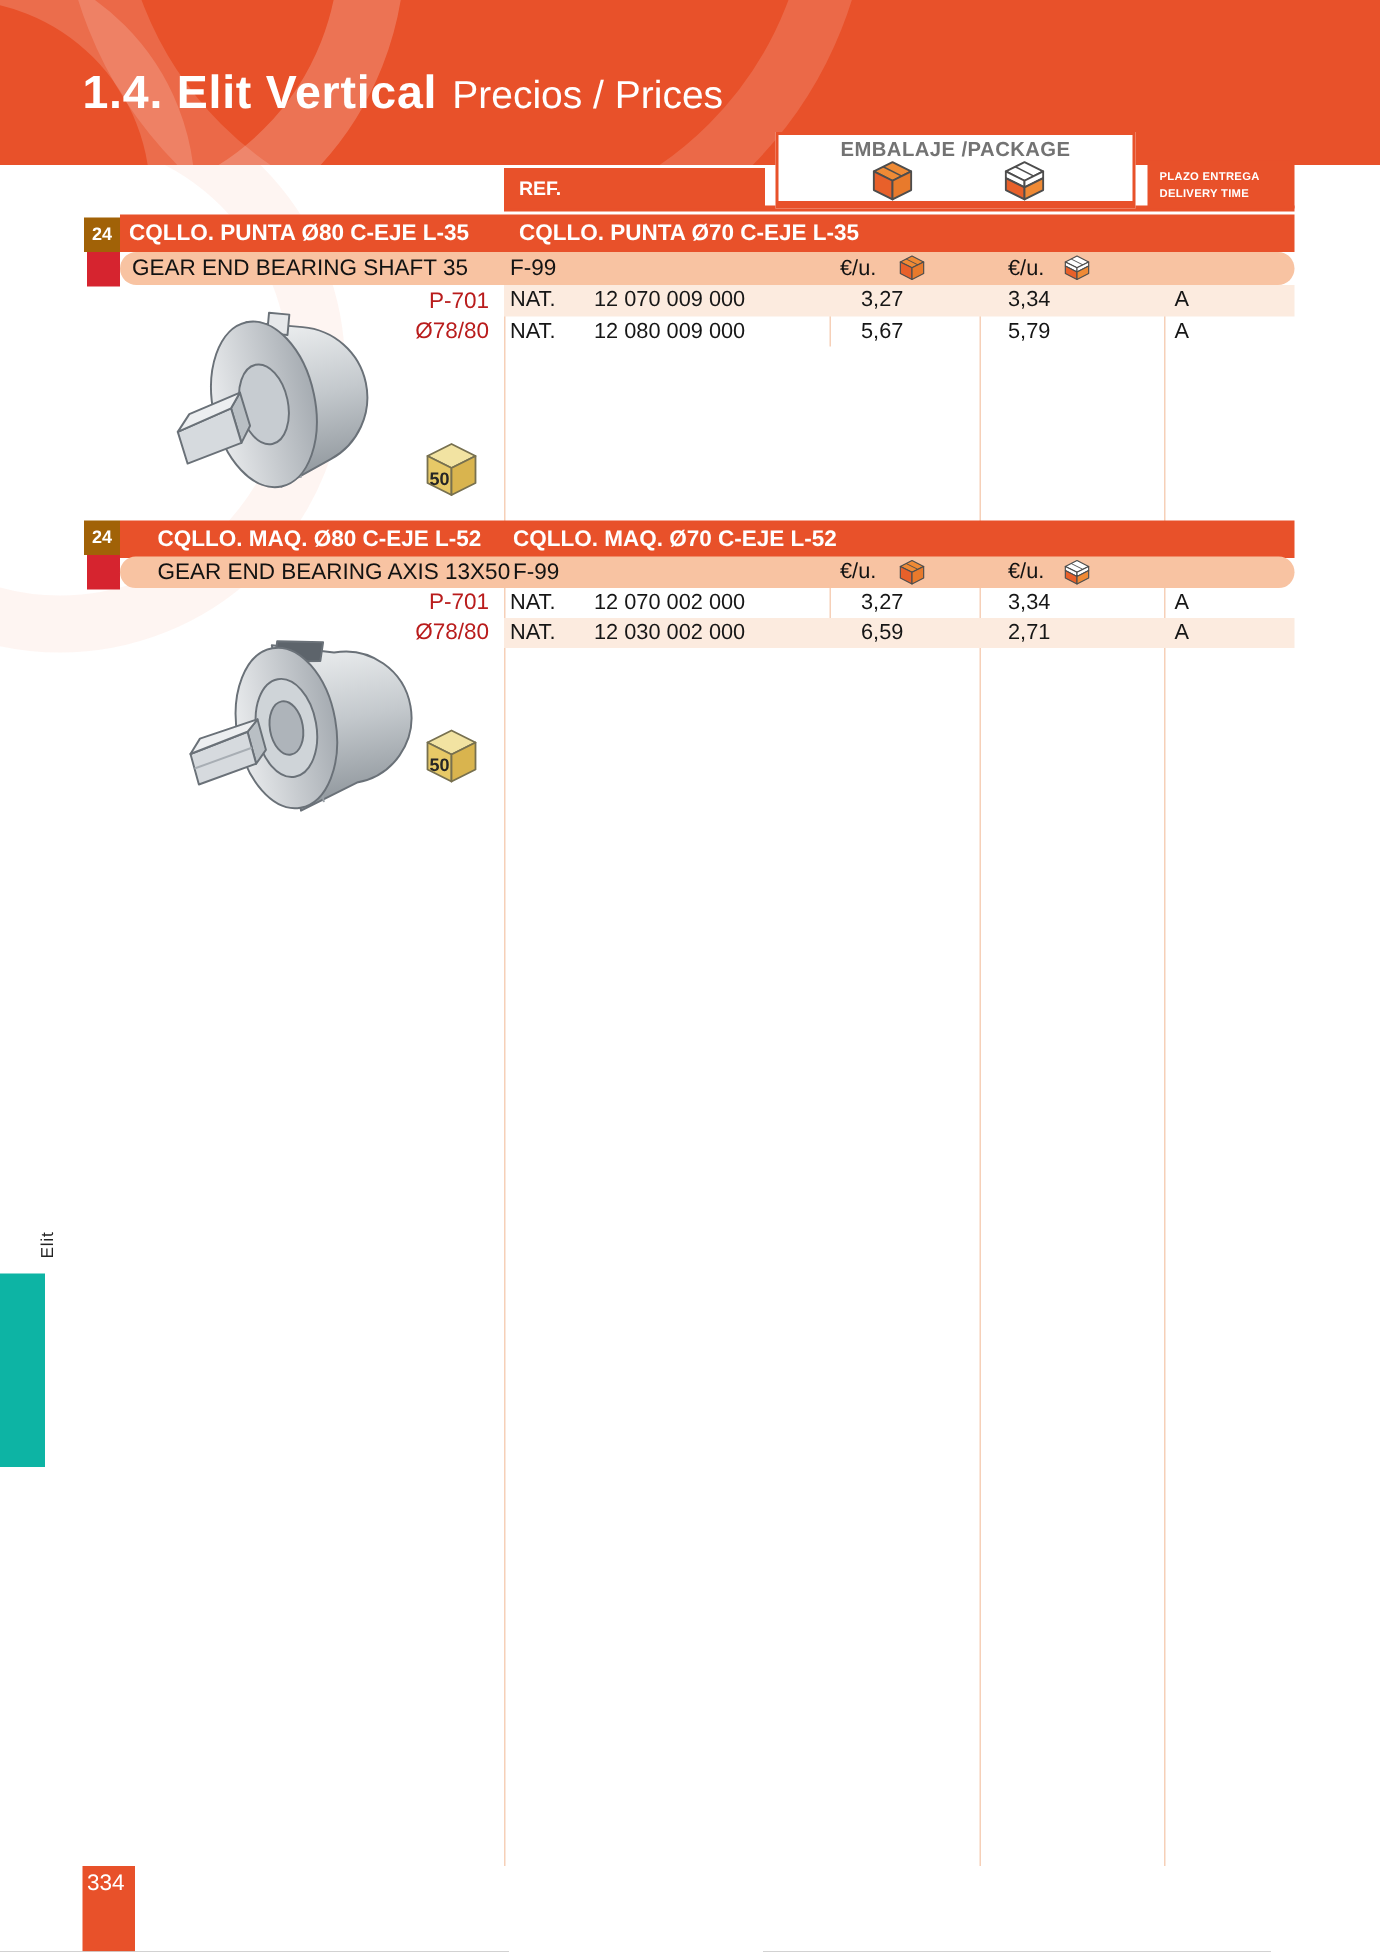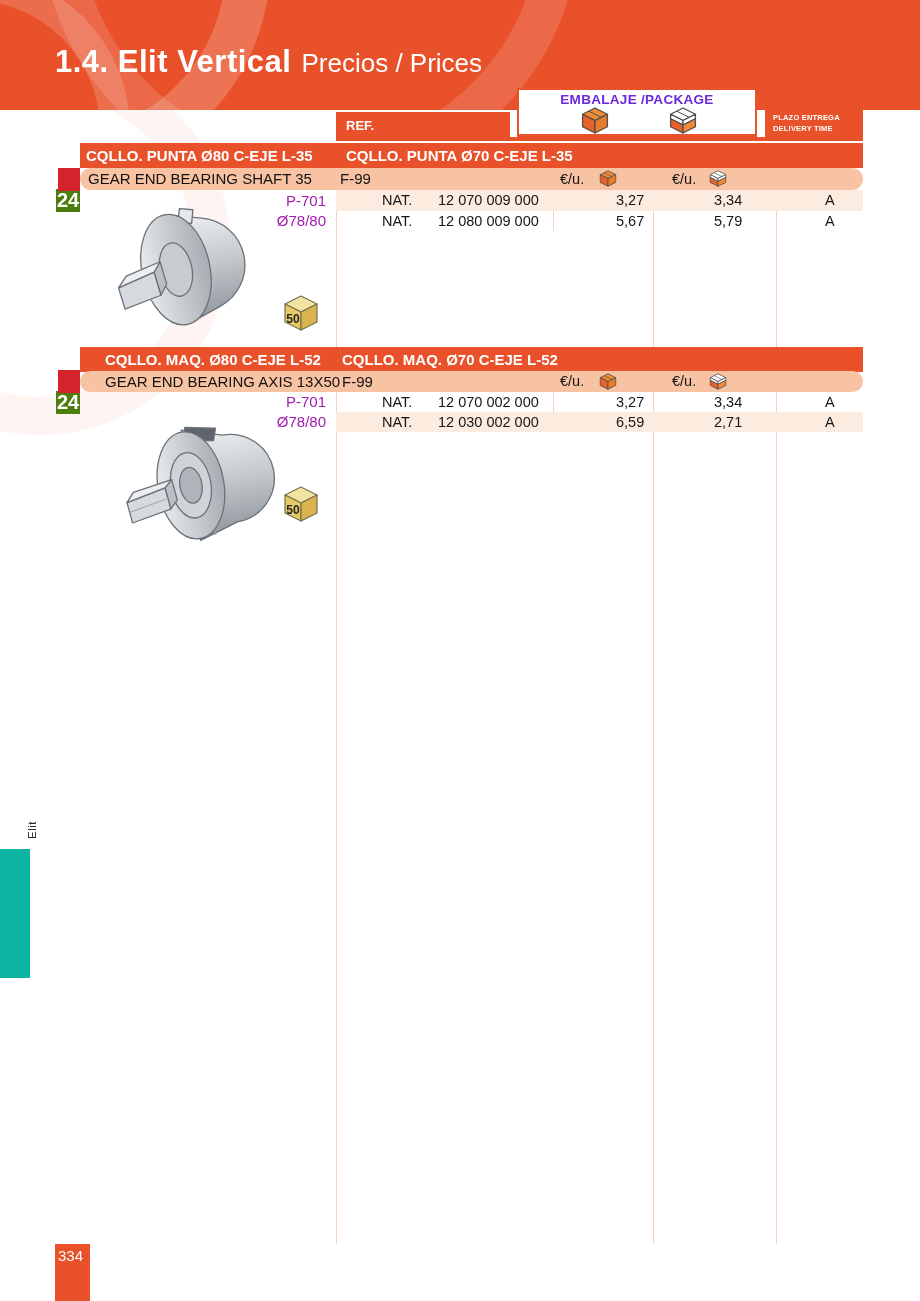--- a/index.html
+++ b/index.html
@@ -21,59 +21,59 @@
   .page-title { left:55px; top:44px; color:#fff; white-space:nowrap; }
   .title-main { font-size:31px; font-weight:bold; letter-spacing:.5px; }
   .title-sub  { font-size:26px; font-weight:normal; margin-left:10px;margin-top:40px; }
 
   .ref-bar { left:336px; top:112px; width:174px; height:27px; background:#e8512a;
              color:#fff; font-size:13px; font-weight:bold; line-height:27px; padding-left:10px; }
   .header-rule { left:336px; top:137px; width:527px; height:4px; background:#e8512a; }
 
   .package-box { left:517px; top:88px; width:240px; height:51px; background:#fff;
                  border:2px solid #e8512a; border-bottom-width:5px; }
-  .package-label { display:block; text-align:center; color:#6d28d9; font-weight:bold;
+  .package-label { display:block; text-align:center; color:#737373; font-weight:bold;
                    font-size:13.5px; margin-top:2px; letter-spacing:.3px; }
   .pkg-icon-1 { position:absolute; left:60px;  top:16px; }
   .pkg-icon-2 { position:absolute; left:148px; top:16px; }
 
   .delivery-box { left:765px; top:107px; width:98px; height:32px; background:#e8512a;
                   color:#fff; font-size:7.5px; font-weight:bold; line-height:11px;
                   padding:5px 0 0 8px; letter-spacing:.2px; }
 
   
   .vl  { position:absolute; width:1px; background:#f6d0b8; top:190px; height:1054px; }
   .vl-336 { left:336px; } .vl-653 { left:653px; } .vl-776 { left:776px; }
   .vls { position:absolute; width:1px; background:#f6d0b8; left:553px; }
   .vls-1 { top:190px; height:41px; } .vls-2 { top:392px; height:40px; }
 
-  .badge-black { width:24px; height:23px; background:#4d7c0f; color:#fff; text-align:center;
-                 font-size:20px; font-weight:bold; line-height:23px;margin-top:44px; }
+  .badge-black { width:24px; height:23px; background:#a16207; color:#fff; text-align:center;
+                 font-size:12px; font-weight:bold; line-height:23px; }
   .badge-red   { width:22px; height:23px; background:#d6242f; }
 
   .sec-bar { left:80px; width:783px; height:25px; background:#e8512a; color:#fff;
              font-size:15px; font-weight:bold; line-height:25px;text-align:right; }
   .sec-bar .t1 { position:absolute; }
   .sec-bar .t2 { position:absolute; left:266px; }
   .s1 .t1 { left:6px; }  .s2 .t1 { left:25px; } .s2 .t2 { left:262px; }
 
   .pink-row { left:80px; width:783px; background:#f8c3a2; color:#121212; font-size:15px;border-radius:11px; }
   .pink-row span { position:absolute; }
   .sub1 { left:8px; }  .sub2 { left:25px; }
   .fcode { left:260px; } .s2 .fcode { left:262px; }
   .unit1 { left:480px; font-size:14.5px; } .unit2 { left:592px; font-size:14.5px; }
   .unit-icon-1 { position:absolute; left:518px; top:1px; }
   .unit-icon-2 { position:absolute; left:628px; top:1px; }
 
   .data-row { left:336px; width:527px; font-size:14.5px; color:#161616; }
-  .data-row span { position:absolute;margin-left:42px; }
+  .data-row span { position:absolute; }
   .row-shaded { background:#fcebdf; }
   .c-fin { left:4px; } .c-ref { left:60px; } .c-p1 { left:238px; } .c-p2 { left:336px; } .c-del { left:447px; }
   .model-cell { left:80px; width:252px; text-align:right; padding-right:6px;
-                font-size:15px; color:#a21caf; }
+                font-size:15px; color:#b91c1c; }
 
   .lh21 { line-height:21px; height:21px; }
   .lh20 { line-height:20px; height:20px; }
   .lh22 { line-height:22px; height:22px; }
 
   .note { left:340px; top:231px; width:440px; font-size:12.5px; line-height:21px; color:#222; }
   .note div { white-space:pre; }
 
   
   .side-tab { left:26px; top:821px; writing-mode:vertical-rl; transform:rotate(180deg);

